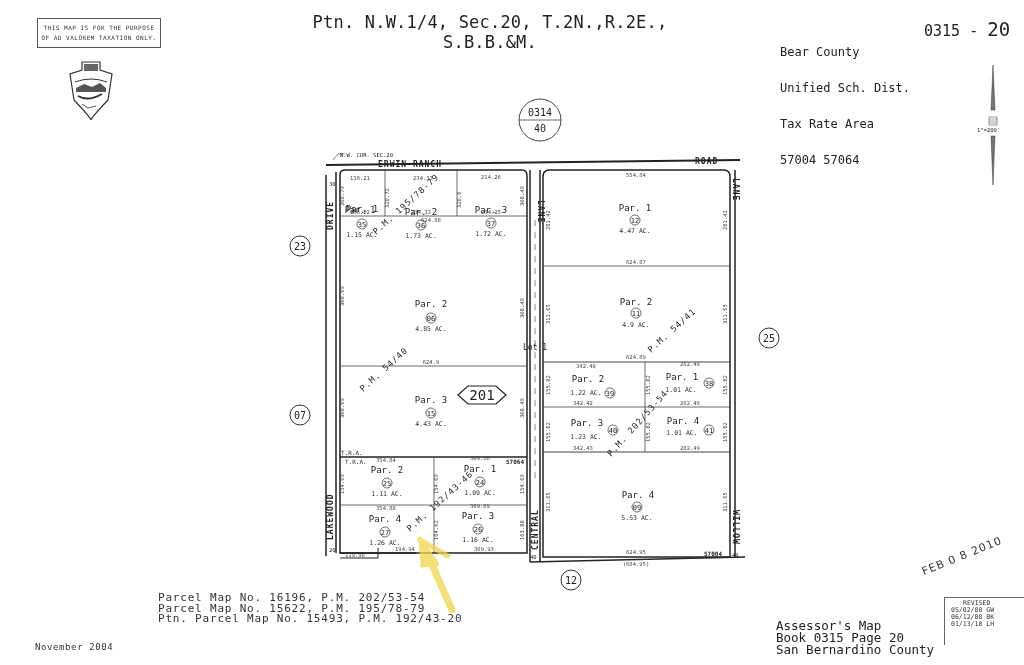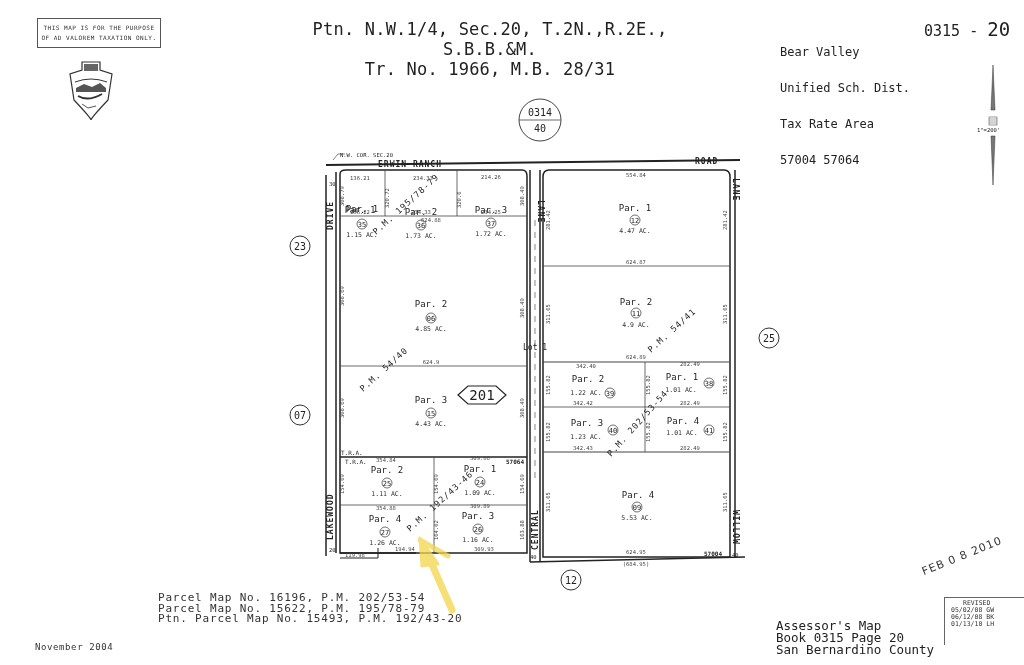--- a/index.html
+++ b/index.html
@@ -1,19 +1,19 @@
 <!DOCTYPE html>
 <html><head>
 <meta charset="utf-8">
 <style>
   html, body { margin: 0; padding: 0; background: #ffffff; }
   body { width: 1024px; height: 665px; position: relative; overflow: hidden; font-family: "DejaVu Sans Mono", monospace; color: #222; }
   .abs { position: absolute; }
   .disclaimer { left: 37px; top: 18px; width: 124px; height: 30px; border: 1px solid #555; font-size: 6px; letter-spacing: 0.5px; line-height: 10px; text-align: center; padding-top: 4px; box-sizing: border-box; color: #333; }
-  .title { left: 270px; top: 19px; width: 440px; text-align: center; font-size: 17px; line-height: 20px; font-family: "DejaVu Sans Mono", monospace; letter-spacing: 0.2px; }
+  .title { left: 270px; top: 12px; width: 440px; text-align: center; font-size: 17px; line-height: 20px; font-family: "DejaVu Sans Mono", monospace; letter-spacing: 0.2px; }
   .district { left: 780px; top: 22px; font-size: 12px; line-height: 12px; white-space: pre; }
   .page-id { left: 924px; top: 18px; font-size: 15px; }
   .page-id .big { font-size: 19px; }
   .parcel-maps { left: 158px; top: 593px; font-size: 11px; line-height: 10.5px; color: #333; letter-spacing: 0.8px; }
   .date { left: 35px; top: 642px; font-size: 9px; color: #333; letter-spacing: 0.6px; }
   .assessor { left: 776px; top: 620px; font-size: 12.5px; line-height: 12px; }
   .revised { left: 944px; top: 597px; width: 96px; height: 48px; border-left: 1px solid #666; border-top: 1px solid #666; font-size: 6.5px; line-height: 7px; padding-left: 6px; padding-top: 2px; box-sizing: border-box; color: #333; }
   .revised .hd { padding-left: 12px; }
   .stamp { left: 920px; top: 566px; font-size: 11px; transform: rotate(-22deg); transform-origin: left top; color: #333; font-family: "DejaVu Sans", sans-serif; letter-spacing: 1px; }
   svg text { font-family: "DejaVu Sans Mono", monospace; fill: #222; }
@@ -36,25 +36,24 @@
   <path d="M16 2 L34 2 L34 10 L46 14 L42 40 Q25 58 25 60 Q25 58 8 40 L4 14 L16 10 Z" fill="#fff" stroke="#333" stroke-width="1.2"></path>
   <rect x="18" y="4" width="14" height="7" fill="#666"></rect>
   <path d="M9 22 Q25 16 41 22" fill="none" stroke="#333" stroke-width="1"></path>
   <path d="M10 28 L18 24 L26 27 L34 23 L40 28 L40 32 L10 32 Z" fill="#555"></path>
   <path d="M12 36 Q22 42 36 34" fill="none" stroke="#333" stroke-width="2"></path>
   <path d="M16 44 L22 48 L30 46" fill="none" stroke="#555" stroke-width="1"></path>
 </svg>
 
 <div class="abs title">
   <div>Ptn. N.W.1/4, Sec.20, T.2N.,R.2E., S.B.B.&amp;M.</div>
-  <div>Tr. No. 1966, M.B. 28/31</div>
 </div>
 
 <div class="abs district">
-  <div>Bear Valley</div>
+  <div>Bear County</div>
   <div>Unified Sch. Dist.</div>
   <div>Tax Rate Area</div>
   <div>57004 57064</div>
 </div>
 
 <div class="abs page-id">
   <span>0315 -</span>
   <span class="big">20</span>
 </div>
 

